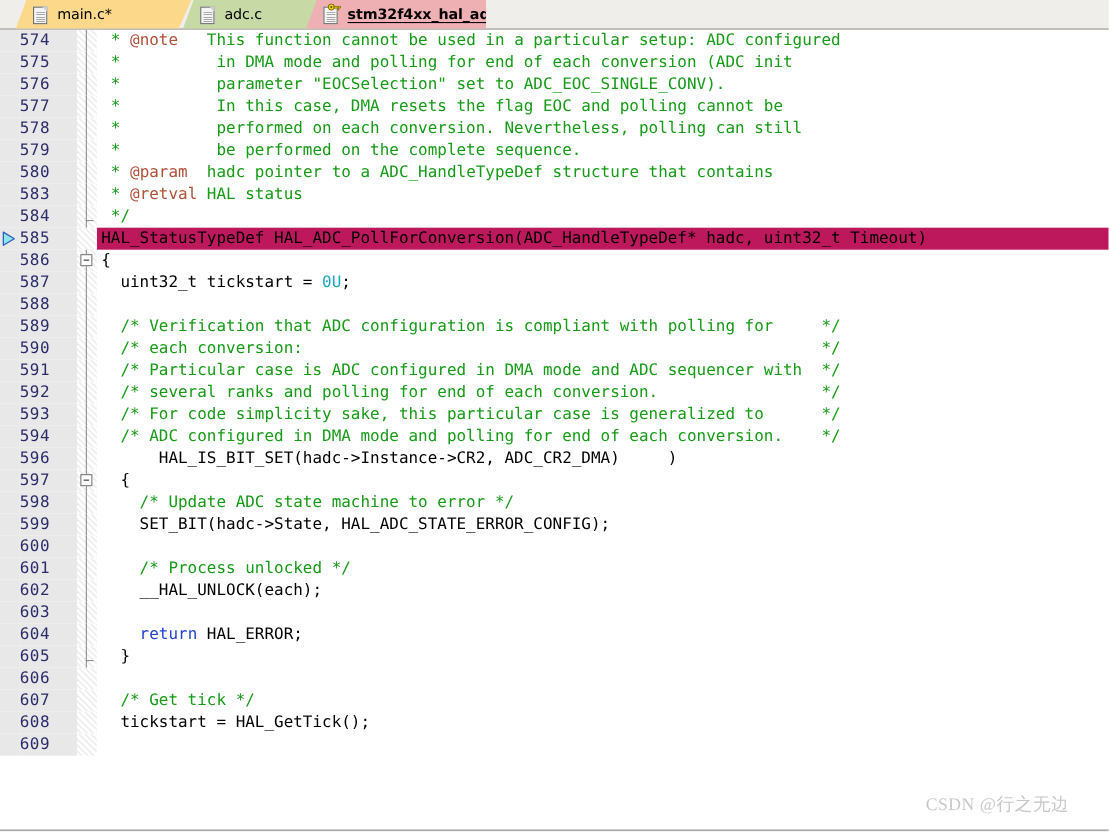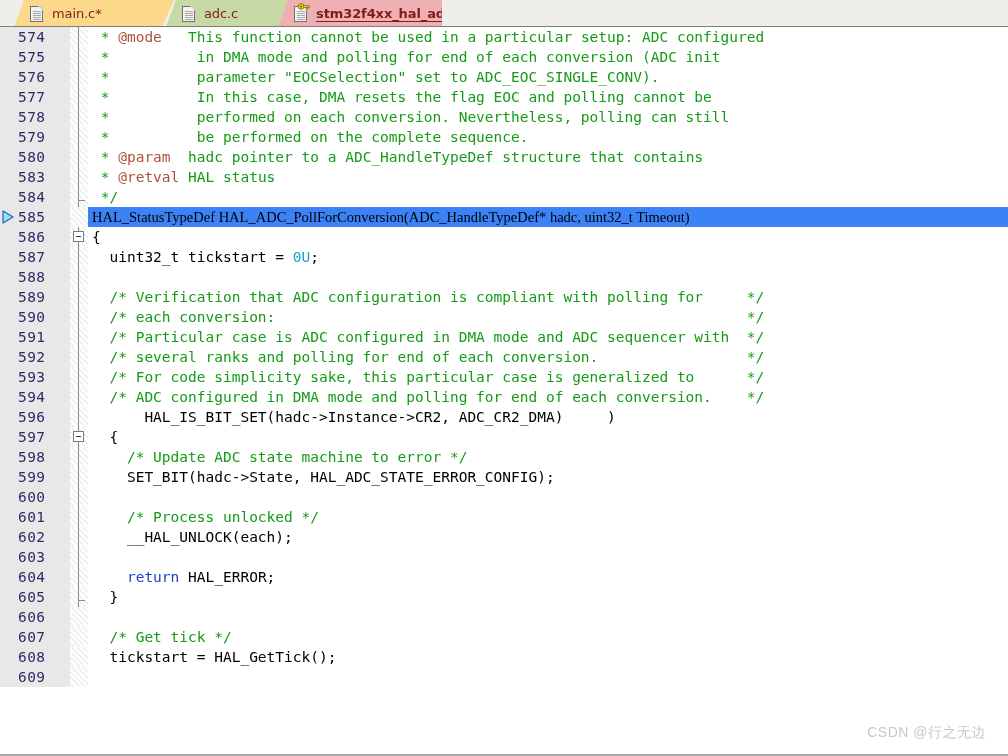--- a/index.html
+++ b/index.html
@@ -29,21 +29,21 @@
     height: 27px;
     display: flex;
     align-items: center;
     box-sizing: border-box;
     padding-left: 16px;
     padding-right: 22px;
   }
   .tab .tab-label {
     font-family: "DejaVu Sans", sans-serif;
     font-size: 13px;
-    color: #7f1d1d;
+    color: #000000;
     white-space: nowrap;
     letter-spacing: -0.1px;
   }
   .tab .tab-icon {
     position: relative;
     width: 14px;
     height: 16px;
     margin-right: 8px;
     flex: none;
   }
@@ -188,42 +188,41 @@
     background: #8d8d8d;
   }
   .code {
     flex: 1 1 auto;
     white-space: pre;
     color: #000000;
     padding-left: 4px;
     overflow: hidden;
   }
   .line.current .code {
-    background: #3b82f6;
-    font-family: Liberation Serif, serif;
+    background: #be185d;
   }
   .arrow-svg {
     position: absolute;
     left: 2px;
     top: 3px;
   }
 
   
   .cmt  { color: #169b16; }
   .tag  { color: #b05038; }
   .kw   { color: #1f3fd0; }
   .num  { color: #1aa5c0; }
 
   
   #watermark {
     position: absolute;
-    right: 22px;
+    right: 36px;
     bottom: 14px;
-    font-family: Liberation Sans, sans-serif;
-    font-size: 14px;
+    font-family: Liberation Serif, serif;
+    font-size: 16px;
     color: #c8c8c8;
     letter-spacing: 0.5px;
     user-select: none;
     white-space: nowrap;
   }
   #bottom-edge {
     position: absolute;
     left: 0; right: 0; bottom: 0;
     height: 2px;
     background: #a9a9a9;
@@ -269,21 +268,21 @@
 </div>
 
 <div id="editor">
   <div id="lines-host">
       <div class="line">
         <div class="marker-col"></div>
         <div class="lineno">574</div>
         <div class="foldcol">
           <div class="foldline"></div>
         </div>
-        <div class="code"><span class="cmt"> * </span><span class="tag">@mode</span><span class="cmt">   This function cannot be used in a particular setup: ADC configured</span></div>
+        <div class="code"><span class="cmt"> * </span><span class="tag">@note</span><span class="cmt">   This function cannot be used in a particular setup: ADC configured</span></div>
       </div>
       <div class="line">
         <div class="marker-col"></div>
         <div class="lineno">575</div>
         <div class="foldcol">
           <div class="foldline"></div>
         </div>
         <div class="code"><span class="cmt"> *          in DMA mode and polling for end of each conversion (ADC init</span></div>
       </div>
       <div class="line">

